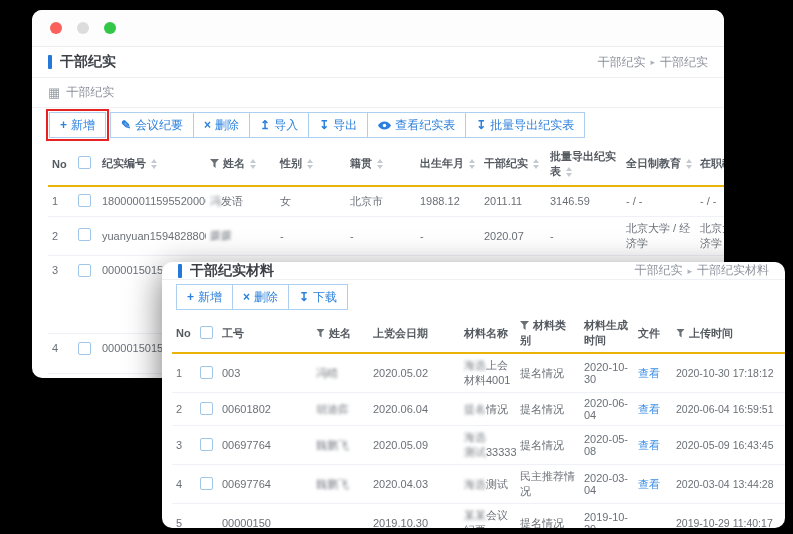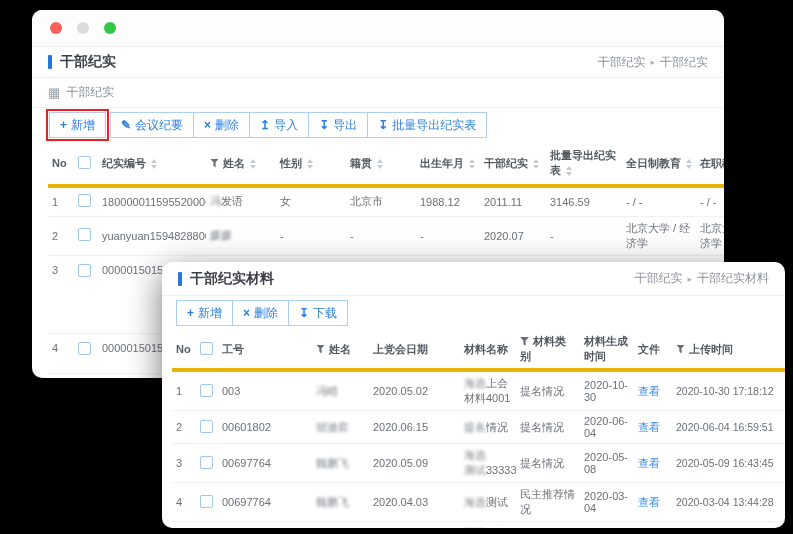--- a/index.html
+++ b/index.html
@@ -12,21 +12,21 @@
 
   
   .titlebar { height:37px; display:flex; align-items:center; padding:0 18px;
     background:#fdfdfd; border-bottom:1px solid #ececec; }
   .dot { width:12px; height:12px; border-radius:50%; margin-right:15px; }
   .dot.red { background:#fc605c; } .dot.gray { background:#dcdcdc; } .dot.green { background:#33c748; }
 
   
   .title-row { height:31px; display:flex; align-items:center; justify-content:space-between;
     padding:0 16px; border-bottom:1px solid #eef0f4; }
-  #win-front .title-row { height:34px;gap:48px; }
+  #win-front .title-row { height:18px;gap:48px; }
   .page-title { display:flex; align-items:center; font-size:14px; font-weight:700; color:#3c4046; }
   .title-bar-accent { width:4px; height:14px; background:#2478d8; margin-right:8px; border-radius:1px; }
   .breadcrumb { font-size:12px; color:#8c919a; display:flex; align-items:center; gap:5px; }
   .crumb-sep { font-size:9px; color:#aeb3bb; }
 
   .subheader { height:30px; display:flex; align-items:center; padding:0 16px;
     font-size:12px; color:#8a8f98; border-bottom:1px solid #eef0f4; }
   .subheader .grid-ic { font-size:13px; margin-right:6px; color:#9aa0a8; }
 
   
@@ -41,21 +41,21 @@
   .eye-svg { width:13px; height:9px; display:block; }
 
   
   .tbl-wrap { margin-left:16px; overflow:hidden; }
   #win-front .tbl-wrap { margin-left:10px; }
   table { border-collapse:collapse; table-layout:fixed; font-size:11px; color:#6b7077; }
   #tbl-back { width:728px; }
   #tbl-front { width:618px; }
   th, td { text-align:left; padding:4px 4px; vertical-align:middle; overflow:hidden; }
   th { color:#555a61; font-weight:700; }
-  thead tr { border-bottom:4px solid #eab308; }
+  thead tr { border-bottom:2px solid #eab308; }
   tbody tr { border-bottom:1px solid #eef1f6; }
   #tbl-back thead tr { height:44px; }
   #tbl-front thead tr { height:30px; }
   tr.h30 { height:30px; } tr.h36 { height:36px; } tr.h78 { height:78px; }
   tr.h40 { height:40px; } tr.h26 { height:26px; }
   tr.vtop td { vertical-align:top; padding-top:8px; }
   .cb { display:inline-block; width:13px; height:13px; border:1px solid #a0c6ea;
     border-radius:2px; background:#fff; cursor:pointer; }
   .sort { display:inline-flex; flex-direction:column; gap:2px; margin-left:5px;
     vertical-align:middle; cursor:pointer; }
@@ -114,20 +114,27 @@
       <span class="ic">×</span>
       <span>删除</span>
     </button>
     <button class="btn">
       <span class="ic">↥</span>
       <span>导入</span>
     </button>
     <button class="btn">
       <span class="ic">↧</span>
       <span>导出</span>
+    </button>
+    <button class="btn">
+      <svg class="eye-svg" viewBox="0 0 16 10">
+        <path d="M8 0C4.2 0 1.3 2.4 0 5c1.3 2.6 4.2 5 8 5s6.7-2.4 8-5c-1.3-2.6-4.2-5-8-5z" fill="#2c80dc"></path>
+        <circle cx="8" cy="5" r="2.1" fill="#fff"></circle>
+        </svg>
+      <span>查看纪实表</span>
     </button>
     <button class="btn">
       <span class="ic">↧</span>
       <span>批量导出纪实表</span>
     </button>
   </div>
 
   <div class="tbl-wrap">
     <table id="tbl-back">
       <colgroup>
@@ -311,21 +318,21 @@
           <td>提名情况</td>
           <td>2020-10-30</td>
           <td><span class="link">查看</span></td>
           <td class="ts">2020-10-30 17:18:12</td>
         </tr>
         <tr class="h26">
           <td>2</td>
           <td><span class="cb"></span></td>
           <td>00601802</td>
           <td><span class="blur">胡迪弈</span></td>
-          <td>2020.06.15</td>
+          <td>2020.06.04</td>
           <td class="mat">
               <div><span class="blur">提名</span><span>情况</span></div>
             </td>
           <td>提名情况</td>
           <td>2020-06-04</td>
           <td><span class="link">查看</span></td>
           <td class="ts">2020-06-04 16:59:51</td>
         </tr>
         <tr class="h36">
           <td>3</td>

